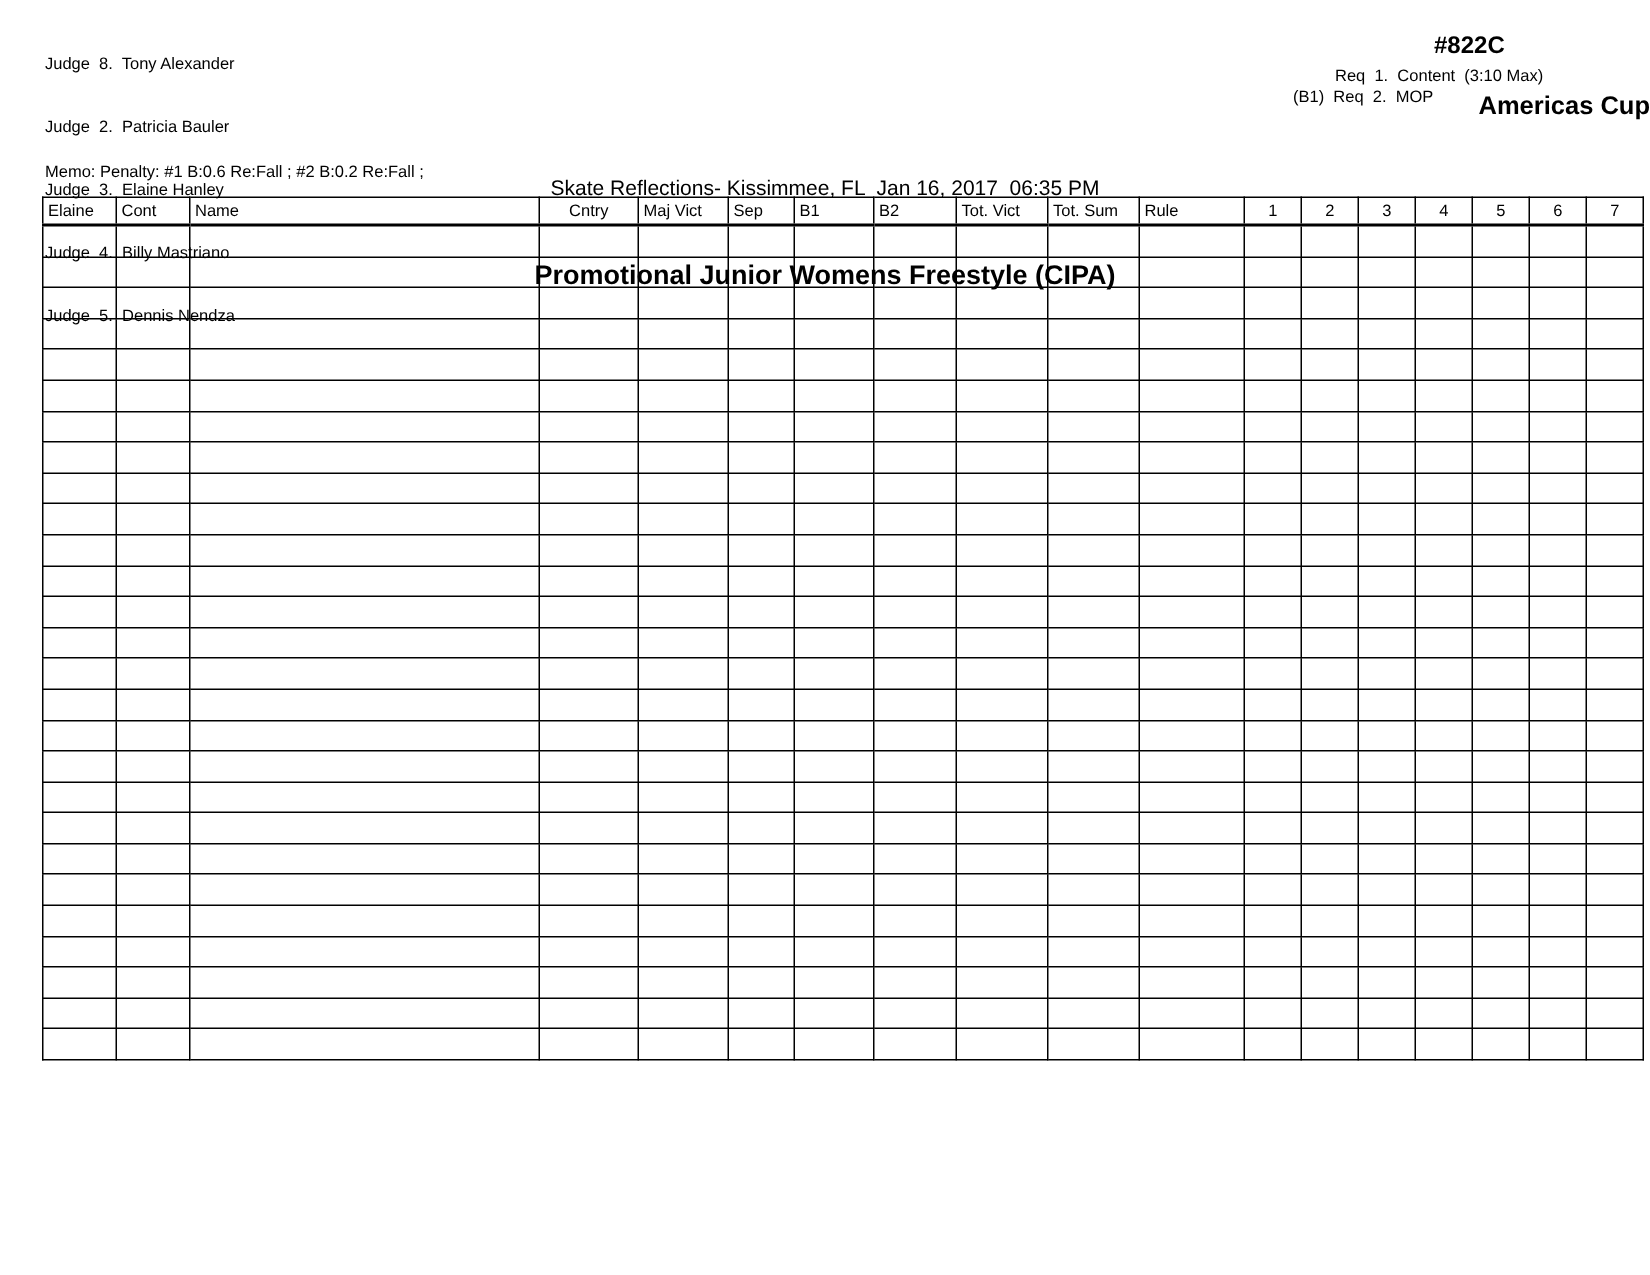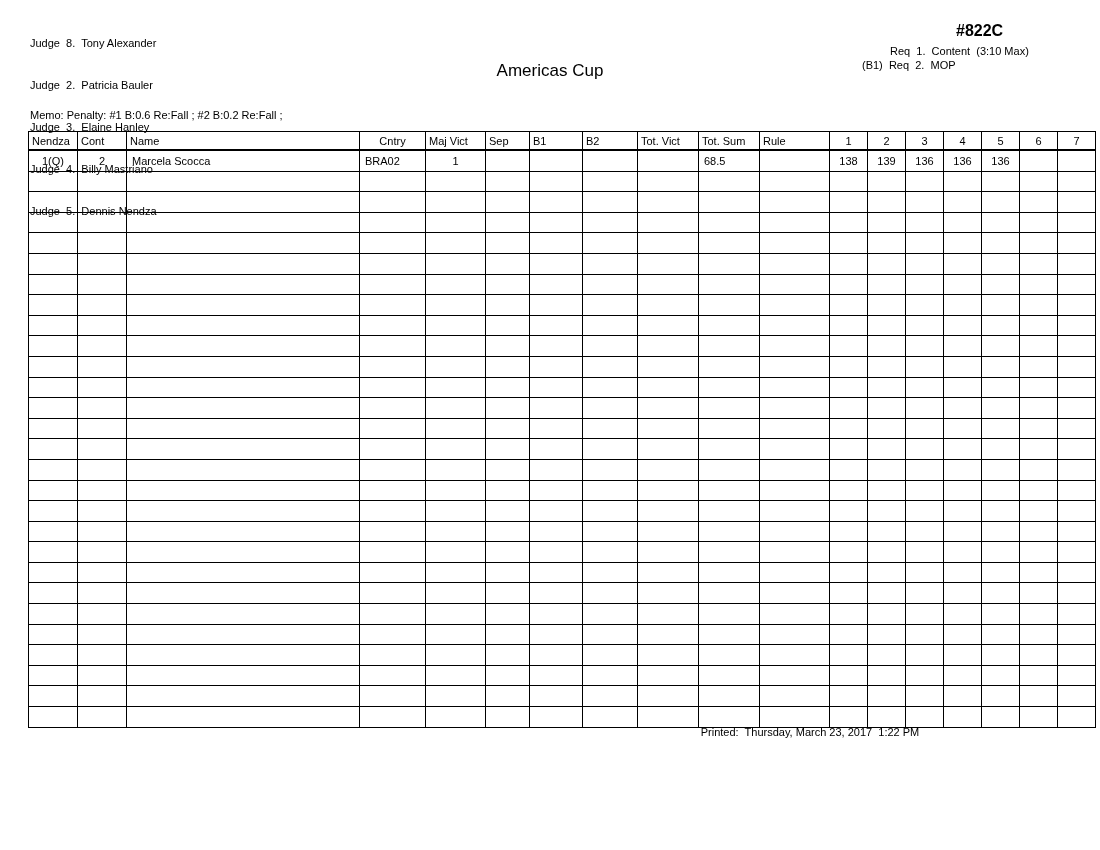--- a/index.html
+++ b/index.html
@@ -21,21 +21,21 @@
     white-space: pre;
   }
   .center-header {
     position: absolute;
     left: 0;
     top: 25px;
     width: 1100px;
     text-align: center;
     white-space: pre;
   }
-  .title-competition { font-size: 17px; font-weight: normal; line-height: 19px; }
+  .title-competition { font-size: 17px; font-weight: bold; line-height: 19px; text-align: right; }
   .venue-date       { font-size: 14px; line-height: 19px; }
   .title-event      { font-size: 18px; font-weight: bold; line-height: 25px; }
   .report-title     { font-size: 15px; line-height: 19px; }
   .event-number {
     position: absolute;
     left: 956px;
     top: 22px;
     font-size: 16px;
     font-weight: bold;
     white-space: pre;
@@ -101,32 +101,34 @@
   <div class="judges">
     <div>Judge  8.  Tony Alexander</div>
     <div>Judge  2.  Patricia Bauler</div>
     <div>Judge  3.  Elaine Hanley</div>
     <div>Judge  4.  Billy Mastriano</div>
     <div>Judge  5.  Dennis Nendza</div>
   </div>
 
   <div class="center-header">
     <div class="title-competition">Americas Cup</div>
+    <div class="venue-date">Skate Reflections- Kissimmee, FL  Jan 16, 2017  06:35 PM</div>
+    <div class="title-event">Promotional Junior Womens Freestyle (CIPA)</div>
   </div>
 
   <div class="event-number">#822C</div>
   <div class="req-line-1">Req  1.  Content  (3:10 Max)</div>
   <div class="req-line-2">(B1)  Req  2.  MOP</div>
 
   <div class="memo">Memo: Penalty: #1 B:0.6 Re:Fall ; #2 B:0.2 Re:Fall ;</div>
 
   <table class="results">
     <thead>
       <tr id="header-row">
-          <th style="width: 45px; text-align: left; padding-left: 3px;">Nendza</th>
+          <th style="width: 45px; text-align: left; padding-left: 3px;">Elaine</th>
           <th style="width: 45px; text-align: left; padding-left: 3px;">Cont</th>
           <th style="width: 229px; text-align: left; padding-left: 3px;">Name</th>
           <th style="width: 65px; text-align: center;">Cntry</th>
           <th style="width: 56px; text-align: left; padding-left: 3px;">Maj Vict</th>
           <th style="width: 40px; text-align: left; padding-left: 3px;">Sep</th>
           <th style="width: 49px; text-align: left; padding-left: 3px;">B1</th>
           <th style="width: 51px; text-align: left; padding-left: 3px;">B2</th>
           <th style="width: 57px; text-align: left; padding-left: 3px;">Tot. Vict</th>
           <th style="width: 57px; text-align: left; padding-left: 3px;">Tot. Sum</th>
           <th style="width: 66px; text-align: left; padding-left: 3px;">Rule</th>
@@ -134,40 +136,20 @@
           <th style="width: 37px; text-align: center;">2</th>
           <th style="width: 37px; text-align: center;">3</th>
           <th style="width: 37px; text-align: center;">4</th>
           <th style="width: 37px; text-align: center;">5</th>
           <th style="width: 37px; text-align: center;">6</th>
           <th style="width: 37px; text-align: center;">7</th>
         </tr>
     </thead>
     <tbody id="table-body">
         <tr>
-          <td style="text-align: center;">1(Q)</td>
-          <td style="text-align: center;">2</td>
-          <td style="text-align: left; padding-left: 5px;">Marcela Scocca</td>
-          <td style="text-align: left; padding-left: 5px;">BRA02</td>
-          <td style="text-align: center;">1</td>
-          <td style="text-align: left; padding-left: 5px;"></td>
-          <td style="text-align: left; padding-left: 5px;"></td>
-          <td style="text-align: left; padding-left: 5px;"></td>
-          <td style="text-align: left; padding-left: 5px;"></td>
-          <td style="text-align: left; padding-left: 5px;">68.5</td>
-          <td style="text-align: left; padding-left: 5px;"></td>
-          <td style="text-align: center;">138</td>
-          <td style="text-align: center;">139</td>
-          <td style="text-align: center;">136</td>
-          <td style="text-align: center;">136</td>
-          <td style="text-align: center;">136</td>
-          <td style="text-align: center;"></td>
-          <td style="text-align: center;"></td>
-        </tr>
-        <tr>
           <td style="text-align: center;"></td>
           <td style="text-align: center;"></td>
           <td style="text-align: left; padding-left: 5px;"></td>
           <td style="text-align: left; padding-left: 5px;"></td>
           <td style="text-align: center;"></td>
           <td style="text-align: left; padding-left: 5px;"></td>
           <td style="text-align: left; padding-left: 5px;"></td>
           <td style="text-align: left; padding-left: 5px;"></td>
           <td style="text-align: left; padding-left: 5px;"></td>
           <td style="text-align: left; padding-left: 5px;"></td>
@@ -696,15 +678,14 @@
           <td style="text-align: center;"></td>
           <td style="text-align: center;"></td>
           <td style="text-align: center;"></td>
           <td style="text-align: center;"></td>
           <td style="text-align: center;"></td>
           <td style="text-align: center;"></td>
         </tr>
       </tbody>
   </table>
 
-  <div class="printed">Printed:  Thursday, March 23, 2017  1:22 PM</div>
 
 </div>
 
 </body></html>

